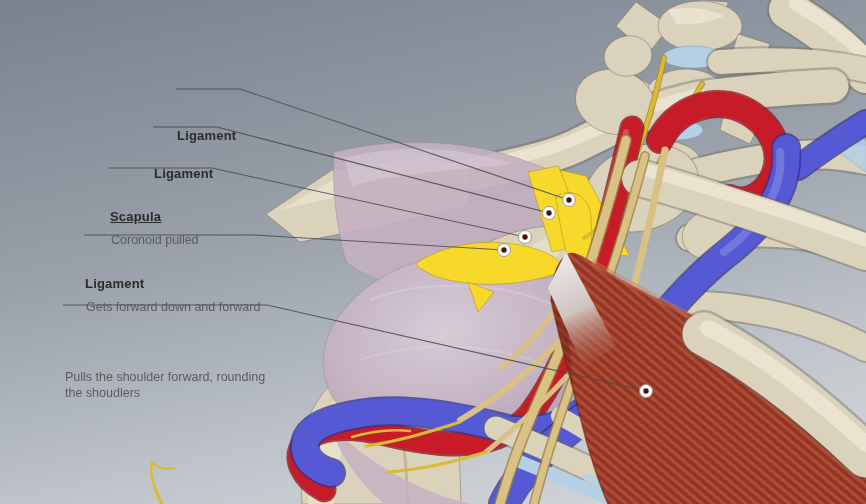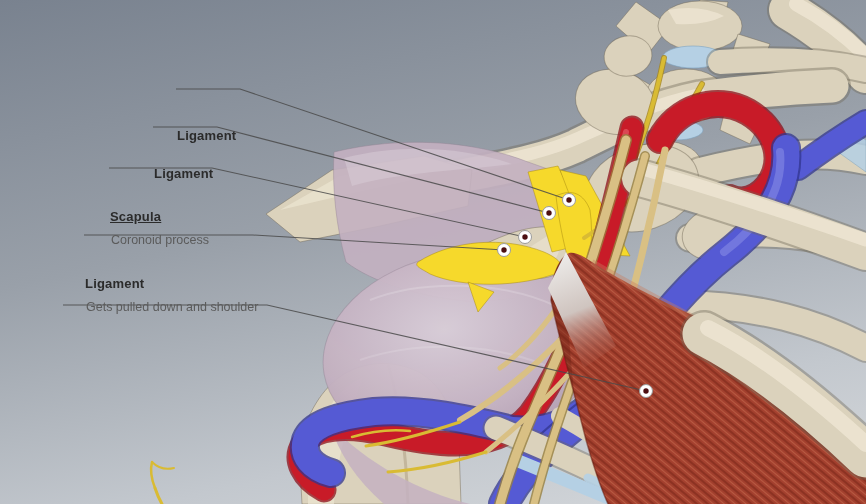--- a/index.html
+++ b/index.html
@@ -230,18 +230,20 @@
       <circle cx="504" cy="250" r="2.7" fill="#4c0f12"></circle>
       <polyline points="63,305 267,305 646,391" class="leader"></polyline>
       <circle cx="646" cy="391" r="6.5" fill="#ffffff" stroke="#9b9b9b" stroke-width="1"></circle>
       <circle cx="646" cy="391" r="2.7" fill="#4c0f12"></circle>
     </svg>
 
 <div id="labels">
       <div class="callout-title" style="left: 177px; top: 70px;">Ligament</div>
       <div class="callout-title" style="left: 154px; top: 108px;">Ligament</div>
       <div class="callout-title" style="left: 110px; top: 151px; text-decoration: underline;">Scapula</div>
-      <div class="callout-sub" style="left: 111px; top: 174px;">Coronoid process</div>
+      <div class="callout-sub" style="left: 111px; top: 174px;">Coronoid pulled</div>
       <div class="callout-title" style="left: 85px; top: 218px;">Ligament</div>
-      <div class="callout-sub" style="left: 86px; top: 241px;">Gets pulled down and shoulder</div>
+      <div class="callout-sub" style="left: 86px; top: 241px;">Gets forward down and forward</div>
+      <div class="callout-sub" style="left: 65px; top: 311px;">Pulls the shoulder forward, rounding
+the shoudlers</div>
     </div>
 
 </div>
 
 </body></html>

